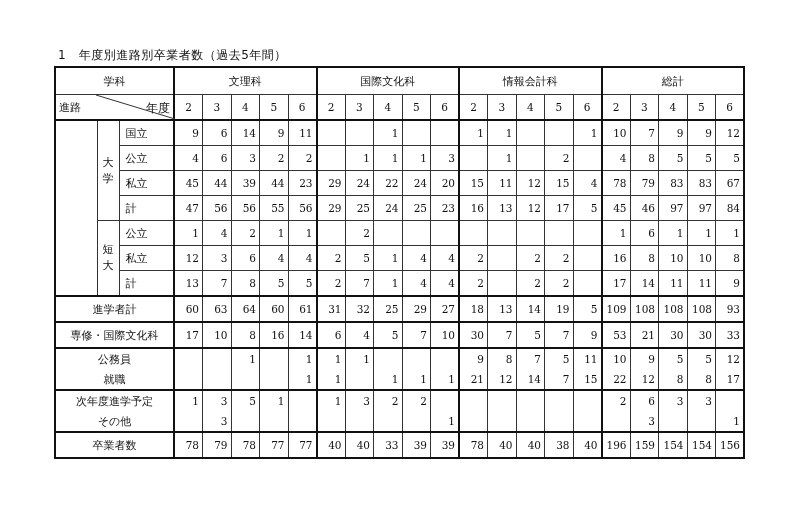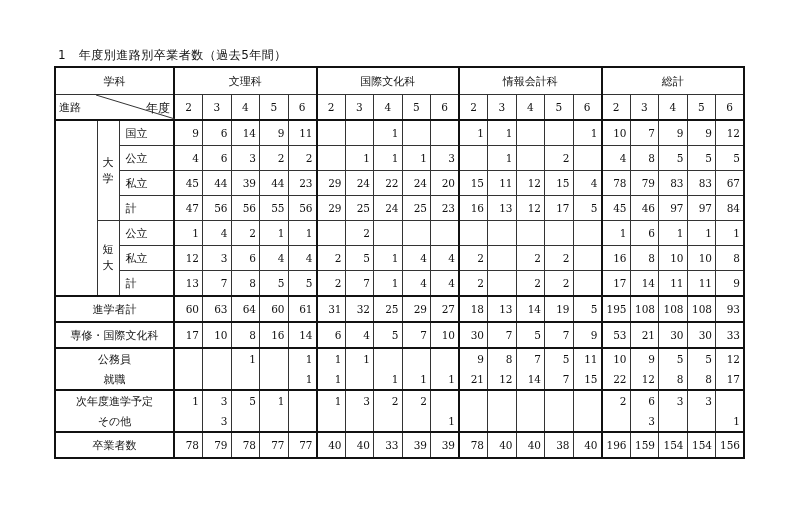--- a/index.html
+++ b/index.html
@@ -270,21 +270,21 @@
         <td class="n thick-l thick-t">31</td>
         <td class="n thick-t">32</td>
         <td class="n thick-t">25</td>
         <td class="n thick-t">29</td>
         <td class="n thick-t">27</td>
         <td class="n thick-l thick-t">18</td>
         <td class="n thick-t">13</td>
         <td class="n thick-t">14</td>
         <td class="n thick-t">19</td>
         <td class="n thick-t">5</td>
-        <td class="n thick-l thick-t">195</td>
+        <td class="n thick-l thick-t">109</td>
         <td class="n thick-t">108</td>
         <td class="n thick-t">108</td>
         <td class="n thick-t">108</td>
         <td class="n thick-t">93</td>
       </tr>
       <tr>
         <td colspan="3" class="c thick-t">専修・国際文化科</td>
         <td class="n thick-l thick-t">17</td>
         <td class="n thick-t">10</td>
         <td class="n thick-t">8</td>

